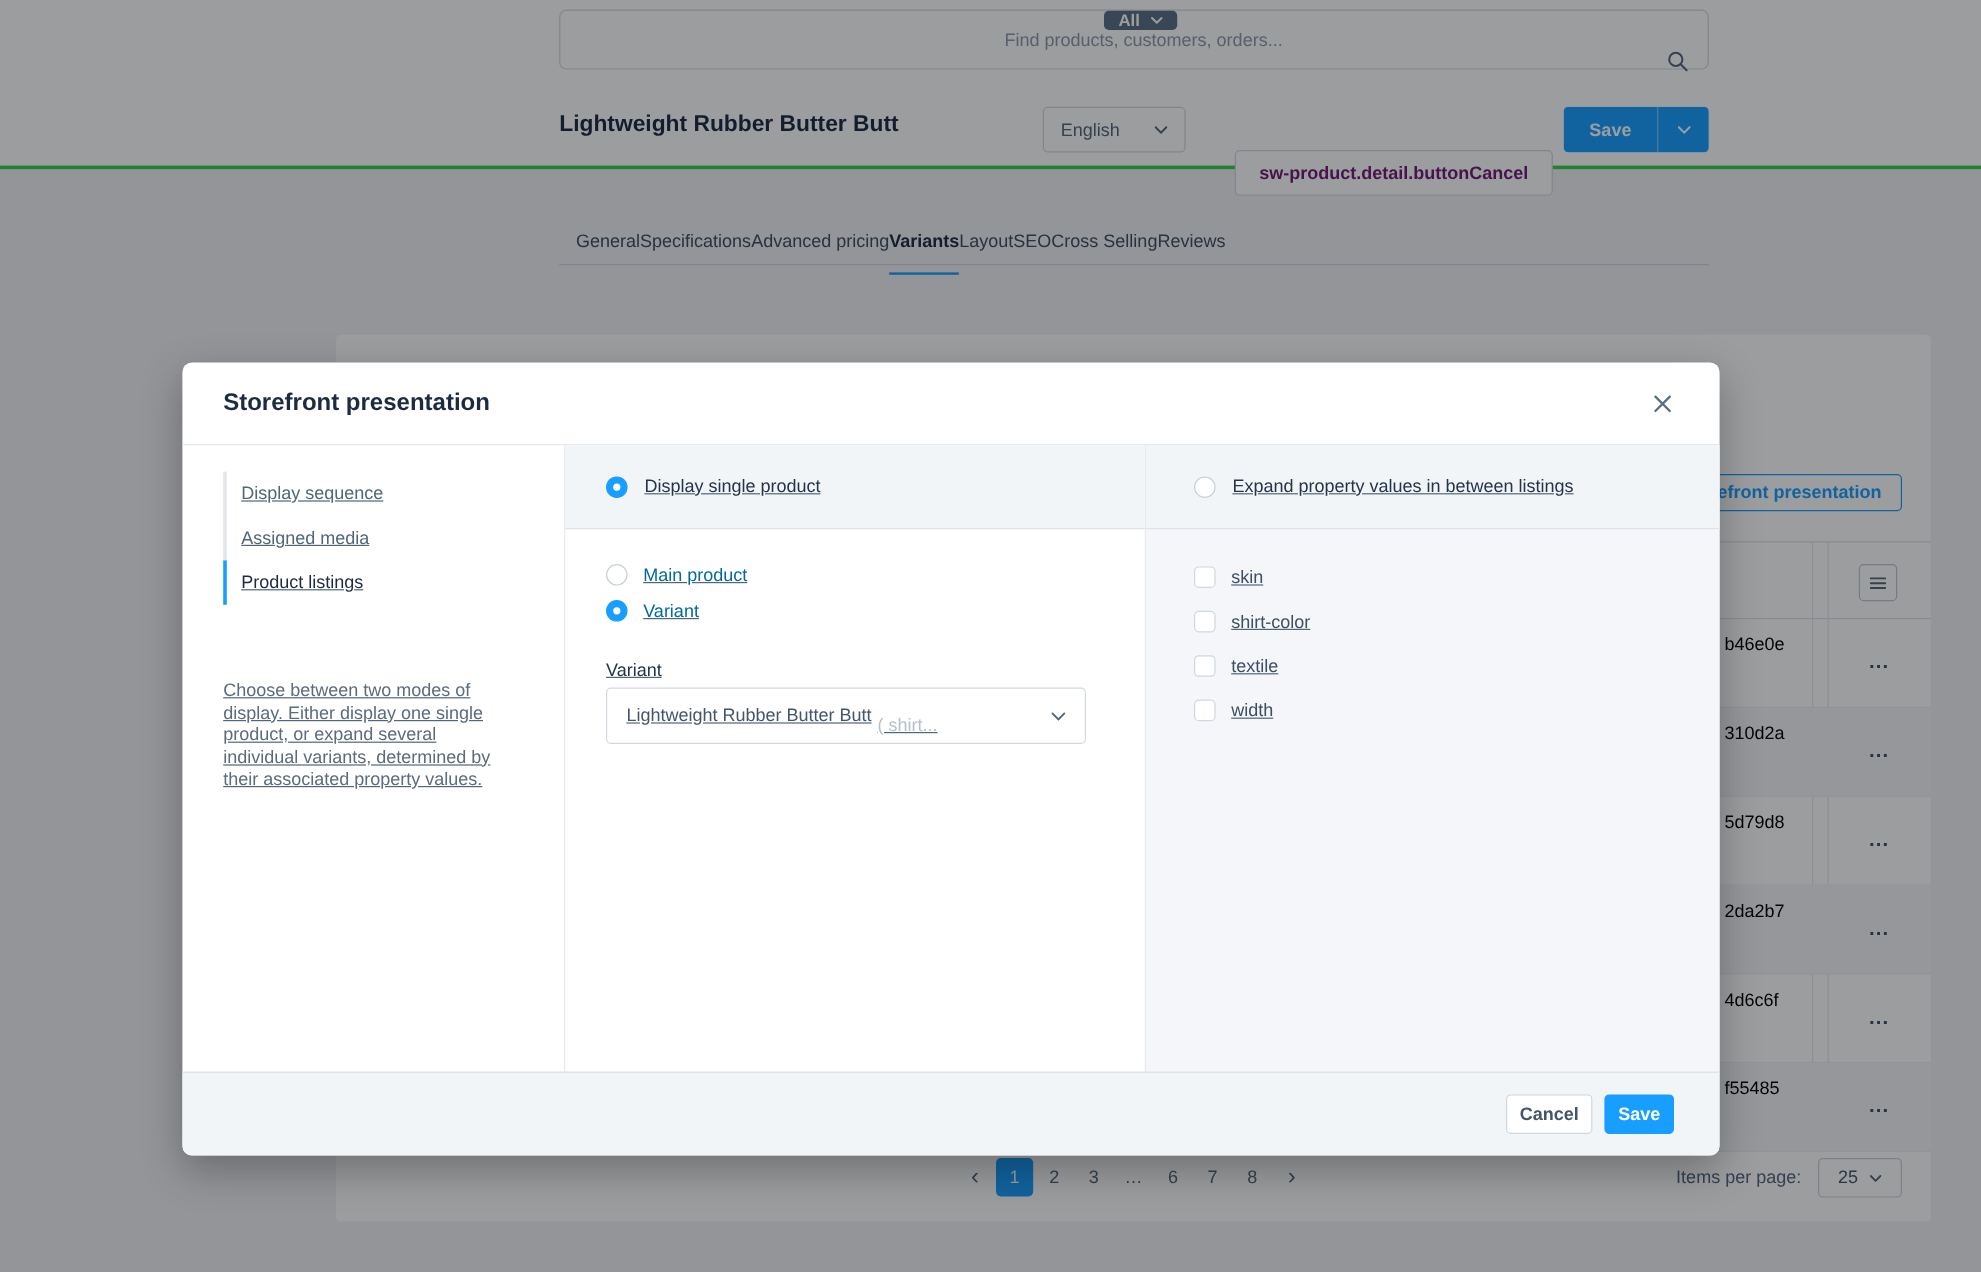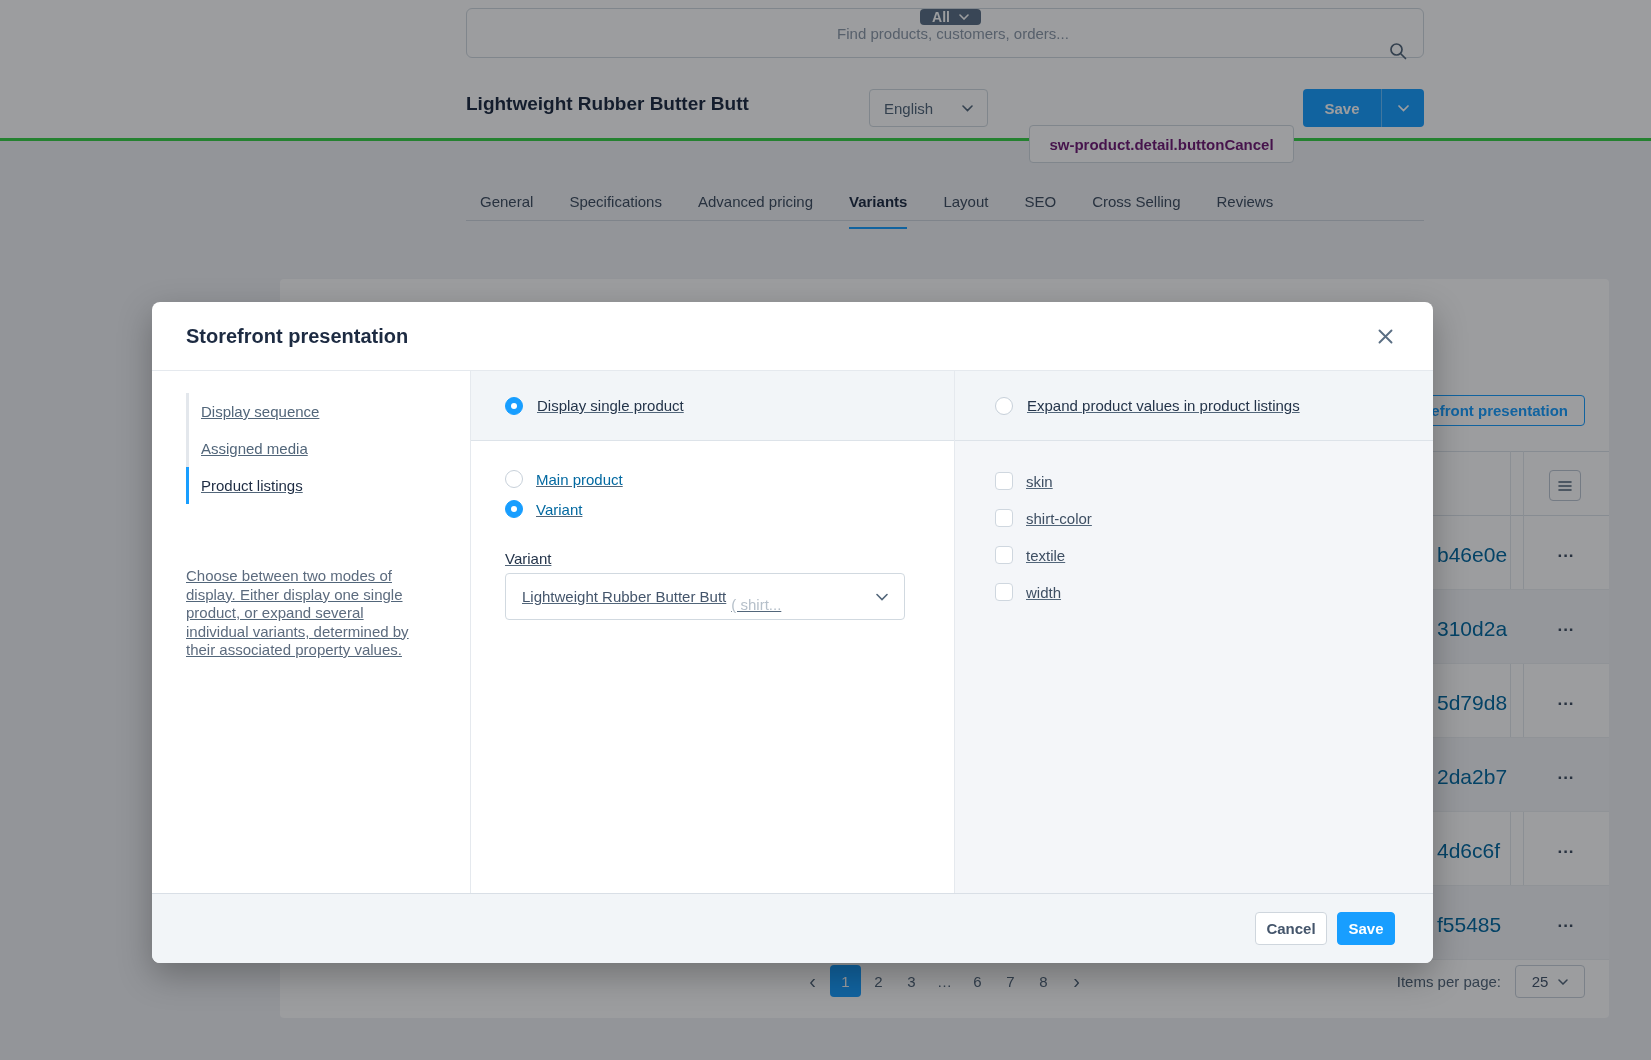--- a/index.html
+++ b/index.html
@@ -15,35 +15,35 @@
   .all-chip { margin-left:11px; height:30px; padding:0 12px; background:#5a6f85; color:#fff; font-weight:bold; font-size:14px; border-radius:4px; display:flex; align-items:center; gap:9px; cursor:pointer; }
   .search-ph { margin-left:16px; font-size:15px; color:#8c99a9; }
   .search-glass { margin-left:auto; margin-right:16px; display:flex; }
   .prod-title { position:absolute; left:466px; top:93px; font-size:19px; font-weight:bold; color:#1d2b42; }
   .lang-select { position:absolute; left:869px; top:89px; width:119px; height:38px; background:#fff; border:1px solid #d1d9e0; border-radius:4px; display:flex; align-items:center; justify-content:space-between; padding:0 14px; font-size:15px; color:#52667a; cursor:pointer; }
   .btn-cancel-top { position:absolute; left:1029px; top:89px; width:265px; height:38px; background:#fff; border:1px solid #d1d9e0; border-radius:4px; font-size:15px; font-weight:bold; color:#701a75; display:flex; align-items:center; justify-content:center; cursor:pointer;margin-top:36px; }
   .save-split { position:absolute; left:1303px; top:89px; height:38px; display:flex; border-radius:4px; overflow:hidden; }
   .save-main { width:78px; background:#189eff; color:#fff; font-size:15px; font-weight:bold; display:flex; align-items:center; justify-content:center; cursor:pointer; }
   .save-caret { width:43px; background:#189eff; border-left:1px solid rgba(255,255,255,.35); display:flex; align-items:center; justify-content:center; cursor:pointer; }
   
-  .tabs { position:absolute; left:466px; top:193px; width:958px; height:28px; display:flex; gap:36px; padding-left:14px; border-bottom:1px solid #cfd6de; }
+  .tabs { position:absolute; left:466px; top:193px; width:958px; height:28px; display:flex; padding-left:14px; border-bottom:1px solid #cfd6de; }
   .tab { position:relative; font-size:15px; color:#3f4e61; cursor:pointer; white-space:nowrap; }
   .tab.active { color:#1d2b42; font-weight:bold; }
   .tab.active::after { content:""; position:absolute; left:0; right:0; bottom:-9px; height:2px; background:#189eff; }
   
   .panel { position:absolute; left:280px; top:279px; width:1329px; height:739px; background:#fff; border-radius:4px; }
   .sf-btn { position:absolute; right:24px; top:116px; height:31px; padding:0 16px; border:1px solid #189eff; border-radius:4px; color:#189eff; font-size:15px; font-weight:bold; display:flex; align-items:center; cursor:pointer; background:#fff; }
   .tbl-head { position:absolute; left:0; top:172px; width:1329px; height:65px; border-top:1px solid #dde3e9; border-bottom:1px solid #dde3e9; }
   .col-line-a { position:absolute; left:1230px; top:172px; width:1px; height:509px; background:#e3e8ed; }
   .col-line-b { position:absolute; left:1243px; top:172px; width:1px; height:509px; background:#e3e8ed; }
   .cog-btn { position:absolute; left:1269px; top:18px; width:32px; height:31px; border:1px solid #bcc6d2; border-radius:4px; display:flex; align-items:center; justify-content:center; cursor:pointer; background:#fff; }
   .rows { position:absolute; left:0; top:237px; width:1329px; height:444px; border-bottom:1px solid #e3e8ed; }
   .trow { position:relative; height:74px; border-bottom:1px solid #eceff2; }
   .trow:nth-child(even) { background:#f4f6f9; }
-  .trow .rid { position:absolute; left:1157px; top:27px; font-size:21px; color:#0369a1; }
+  .trow .rid { position:absolute; left:1157px; top:13px; font-size:15px; color:#000000; }
   .trow .dots { position:absolute; left:1266px; top:18px; width:40px; height:36px; display:flex; align-items:center; justify-content:center; font-size:17px; font-weight:bold; color:#3f4e61; letter-spacing:1px; cursor:pointer; }
   .pagination { position:absolute; left:0; top:686px; width:1329px; display:flex; justify-content:center; align-items:center; gap:2px; }
   .page-item { min-width:31px; height:32px; display:flex; align-items:center; justify-content:center; font-size:15px; color:#52667a; border-radius:4px; cursor:pointer; }
   .page-item.active { background:#189eff; color:#fff; }
   .page-chev { font-size:20px; color:#52667a; }
   .ipp { position:absolute; right:24px; top:686px; display:flex; align-items:center; gap:14px; }
   .ipp-label { font-size:15px; color:#52667a; }
   .ipp-select { width:70px; height:33px; border:1px solid #c9d1da; border-radius:4px; background:#fff; display:flex; align-items:center; justify-content:center; gap:10px; font-size:15px; color:#44556b; cursor:pointer; }
   
   .overlay { position:absolute; inset:0; background:rgba(8,10,14,0.40); z-index:5; }
@@ -232,21 +232,21 @@
                 <path d="M1 1.5l5 5 5-5" stroke="#52667a" stroke-width="1.6" fill="none" stroke-linecap="round"></path>
               </svg>
           </span>
         </div>
       </div>
     </div>
 
     <div class="m-col3">
       <div class="m-band">
         <span class="radio"></span>
-        <span class="band-label">Expand product values in product listings</span>
+        <span class="band-label">Expand property values in between listings</span>
       </div>
       <div class="prop-list">
         <div class="prop-row">
           <span class="checkbox"></span>
           <span class="prop-label">skin</span>
         </div>
         <div class="prop-row">
           <span class="checkbox"></span>
           <span class="prop-label">shirt-color</span>
         </div>

